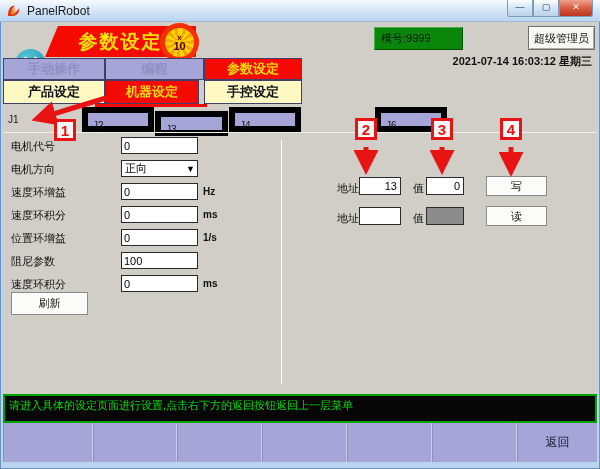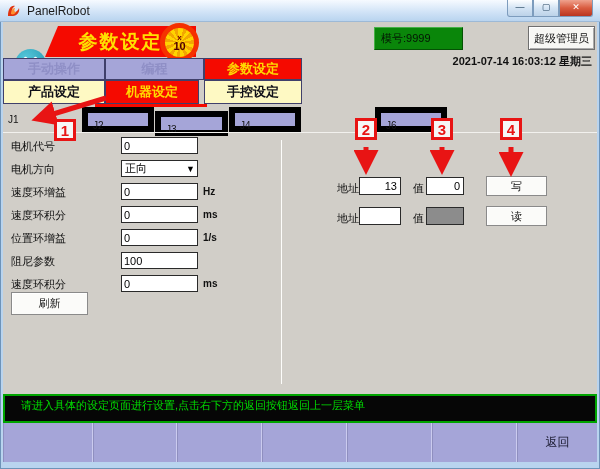--- a/index.html
+++ b/index.html
@@ -89,21 +89,21 @@
              border:1px solid #2a2a2a; background:#8c8c8c; }
   .rbtn { position:absolute; left:483px; width:61px; height:20px; line-height:18px; }
 
   
   .anno { position:absolute; width:22px; height:22px; background:#f6f6f6; border:3px solid #e81414;
           color:#e81414; font-size:15px; font-weight:bold; text-align:center; line-height:17px; z-index:30; }
   .overlay { position:absolute; left:0; top:0; z-index:29; pointer-events:none; }
 
   
   .statusbar { position:absolute; left:0; top:372px; width:594px; height:29px; background:#060606;
-               border:2px solid #00a400; color:#00dd00; font-size:11px; padding:2px 16px; }
+               border:2px solid #00a400; color:#00dd00; font-size:11px; padding:2px 4px; }
   .bottombar { position:absolute; left:0; top:401px; width:594px; height:39px; background:#a5a5d8; }
   .bcell { position:absolute; top:0; height:39px; border-right:1px solid #cbcbef;
            border-left:1px solid #8f8fbf; font-size:12px; color:#1a1a30;
            text-align:center; line-height:39px; }
 </style>
 </head>
 <body>
 
 <div class="screen">
 

